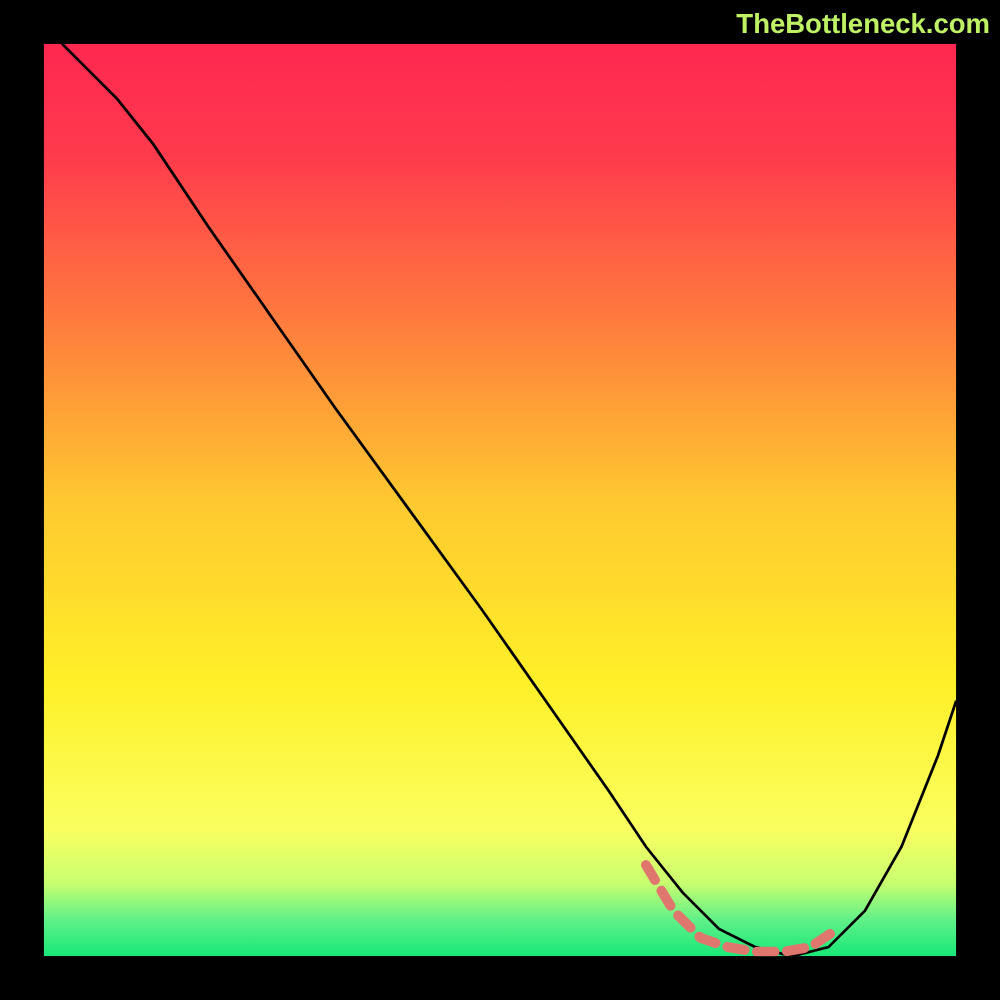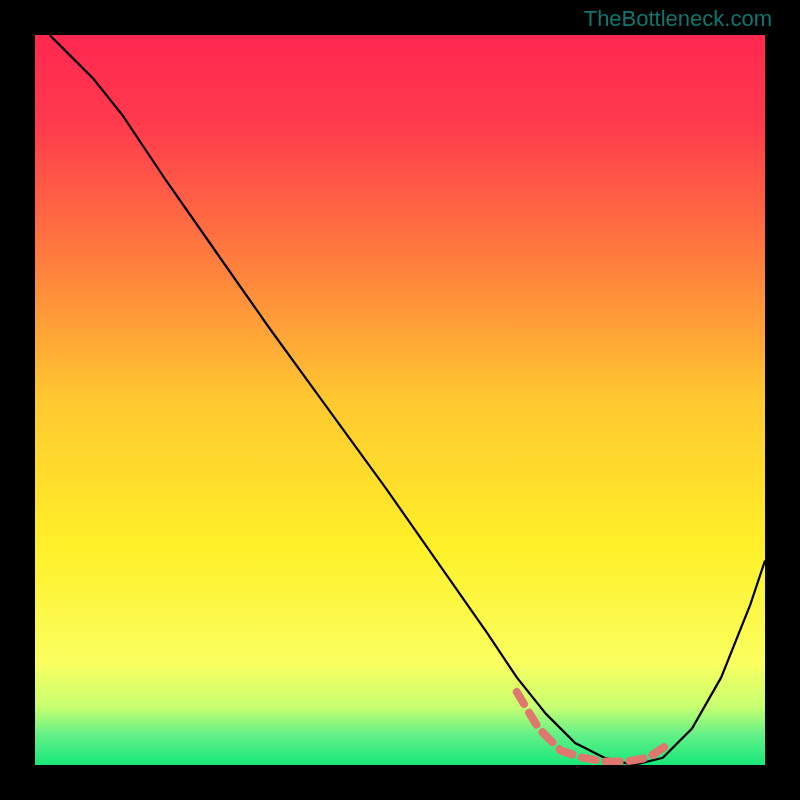--- a/index.html
+++ b/index.html
@@ -7,24 +7,24 @@
     padding: 0;
     width: 800px;
     height: 800px;
     background: #000;
     position: relative;
     font-family: Arial, sans-serif;
   }
   .watermark {
     position: absolute;
     top: 6px;
-    right: 28px;
-    color: #0f766e;
+    right: 8px;
+    color: #bef264;
     font-size: 22px;
-    font-weight: 400;
+    font-weight: 700;
     z-index: 10;
   }
   .plot-frame {
     position: absolute;
     left: 35px;
     top: 35px;
     width: 730px;
     height: 730px;
     background: #000;
   }

